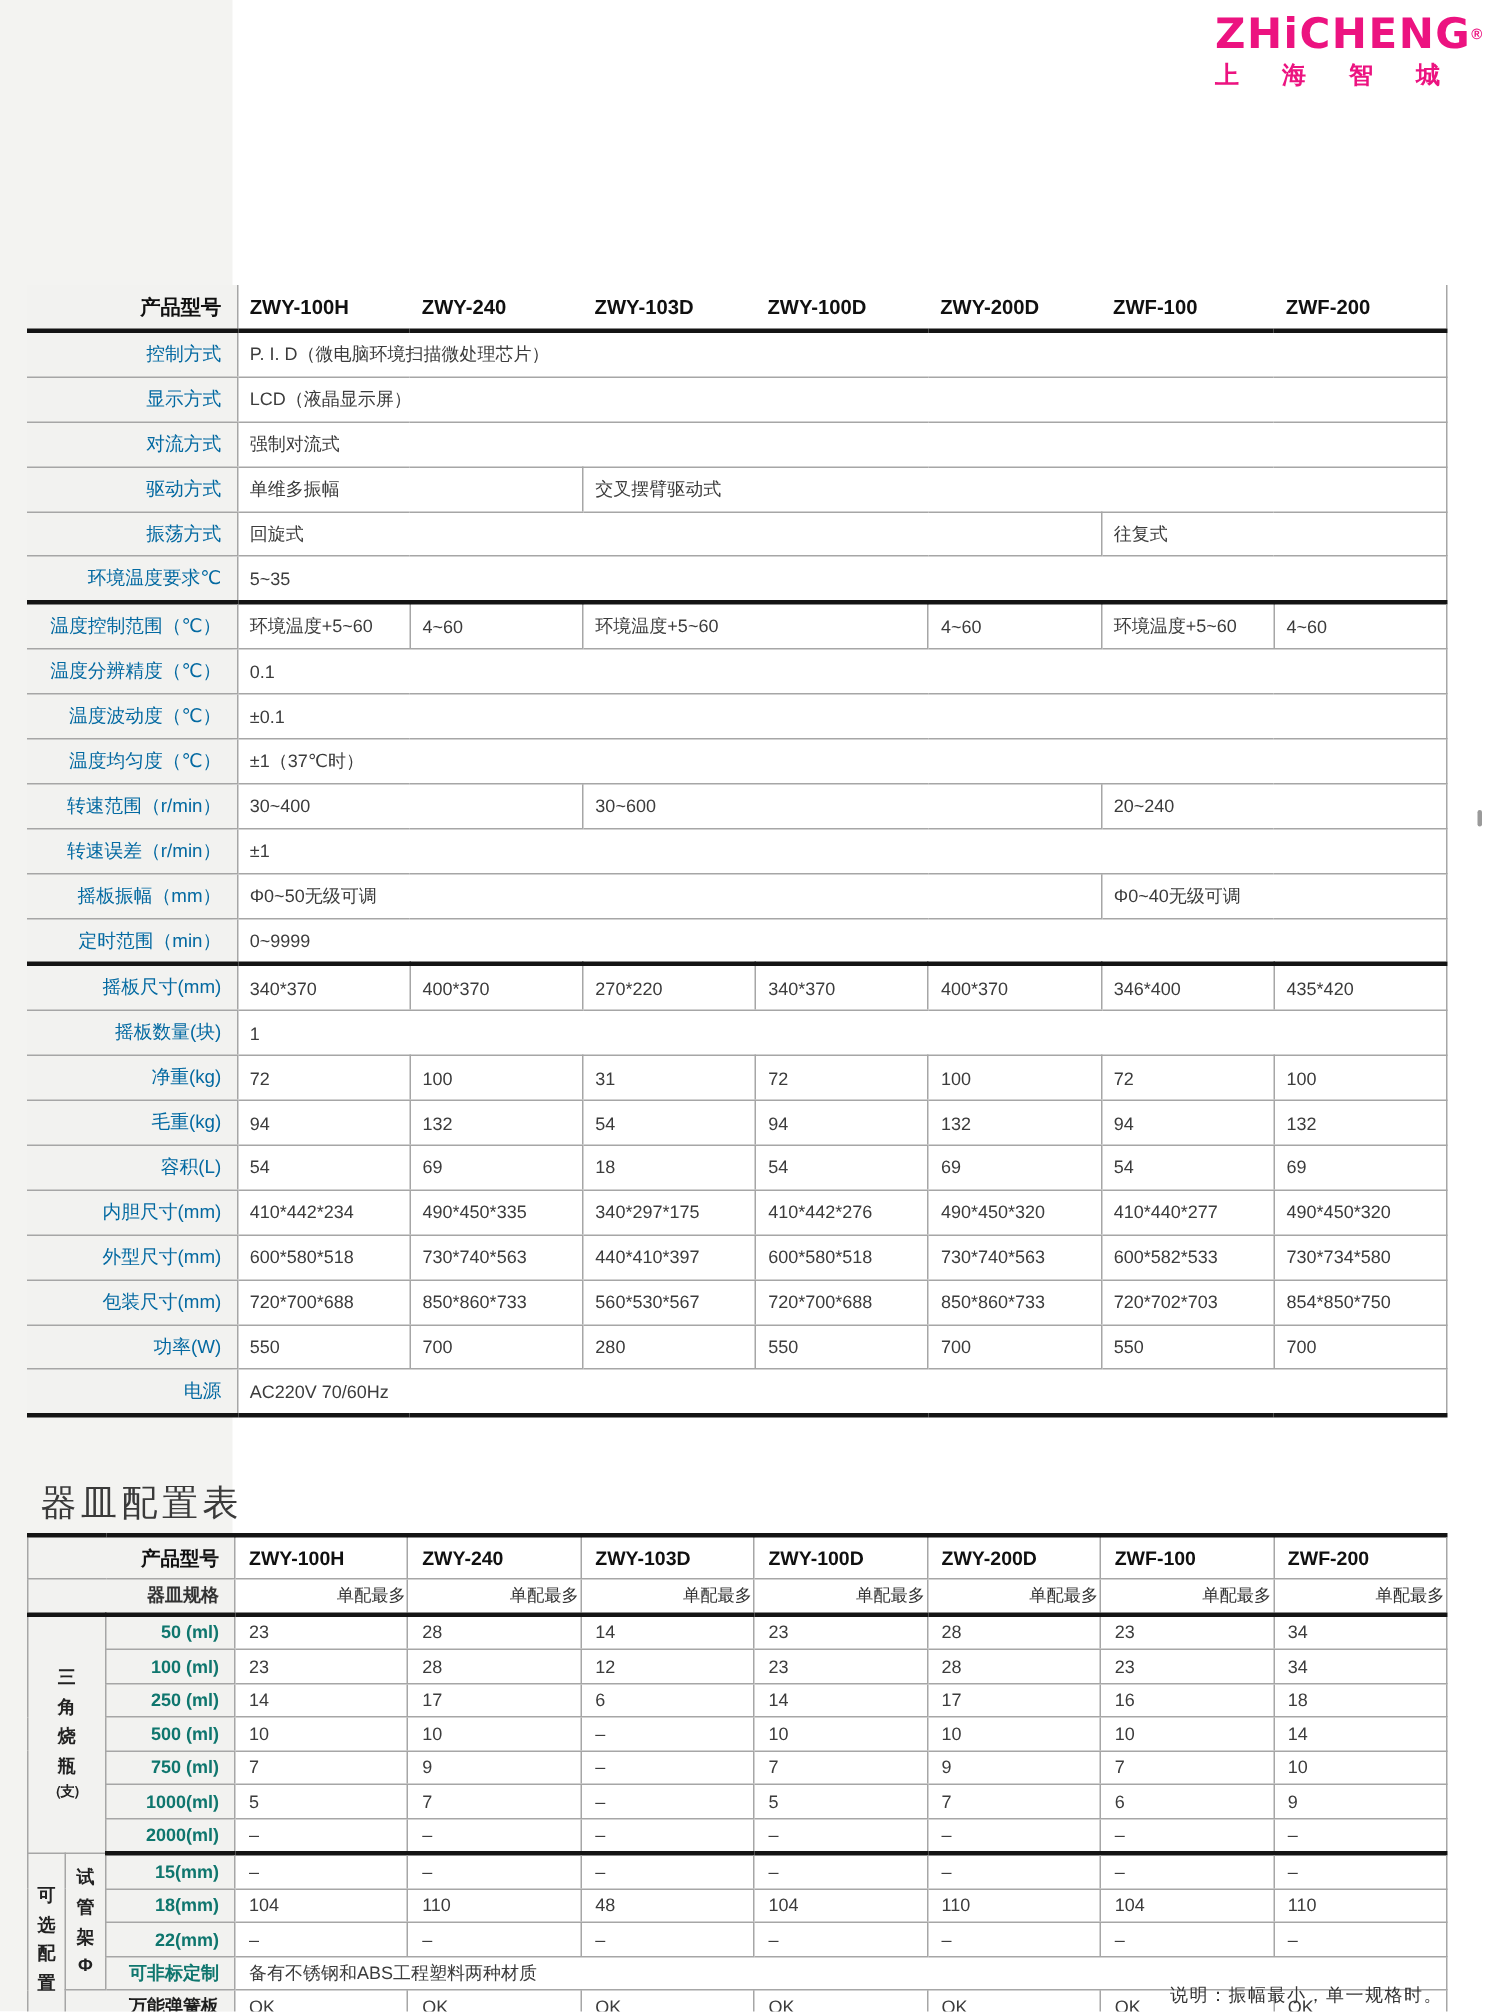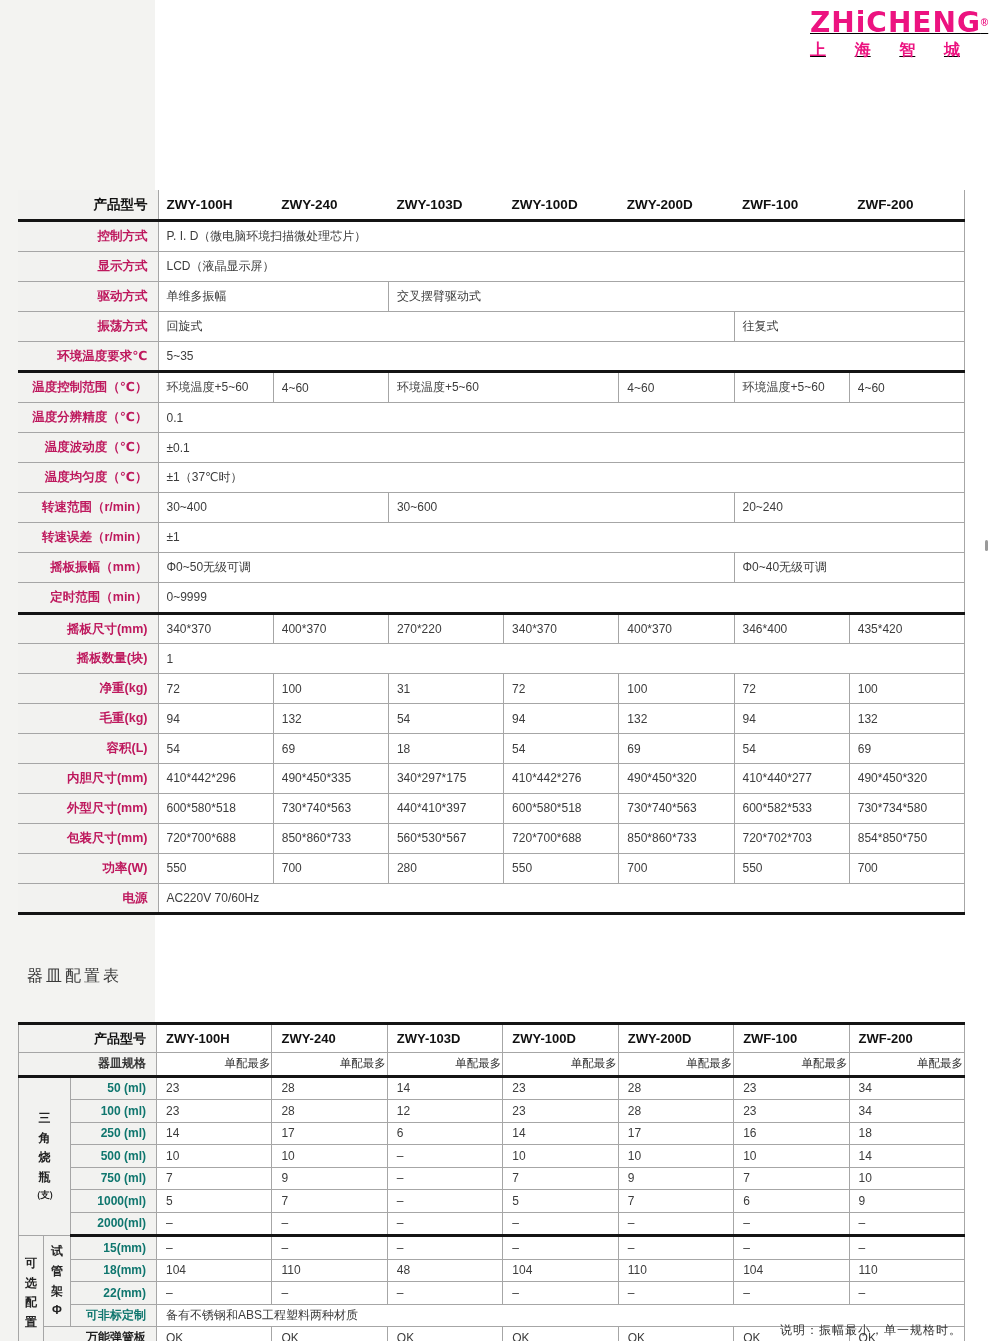--- a/index.html
+++ b/index.html
@@ -3,45 +3,45 @@
 <meta charset="utf-8">
 <style>
   html,body{margin:0;padding:0;}
   body{
     width:990px;height:1341px;position:relative;background:#ffffff;
     font-family:"Liberation Sans","DejaVu Sans",sans-serif;overflow:hidden;
   }
   .gray-band{position:absolute;left:0;top:0;width:155px;height:1341px;background:#f3f3f1;}
 
   
-  .logo{position:absolute;top:8px;right:22px;width:158px;text-align:center;text-decoration:underline;}
+  .logo{position:absolute;top:8px;right:22px;width:158px;text-align:center;}
   .logo .brand{font-size:28px;font-weight:800;letter-spacing:1px;color:#ec1380;line-height:1.05;
     font-family:"DejaVu Sans",sans-serif;}
   .logo .reg{font-size:10px;font-weight:700;vertical-align:super;color:#ec1380;}
   .logo .sub{display:flex;justify-content:space-between;width:150px;margin-top:3px;
     font-size:16px;font-weight:700;color:#ec1380;}
 
   
   table{border-collapse:collapse;table-layout:fixed;}
   td{overflow:hidden;white-space:nowrap;vertical-align:middle;}
 
   
   .spec{position:absolute;left:18px;top:190px;width:947px;}
   .spec td{border-bottom:1px solid #a6a6a6;height:26.9px;font-size:12px;color:#3c3c3c;}
   .spec td.lbl{background:#f2f2f0;text-align:right;padding-right:10px;
-    font-weight:700;font-size:12.5px;color:#be185d;}
+    font-weight:400;font-size:12.5px;color:#0369a1;}
   .spec td.val{background:#fff;text-align:left;padding-left:8px;border-left:1px solid #a6a6a6;}
   .spec td.val:last-child{border-right:1px solid #a6a6a6;}
   .spec tr.head td{border-bottom:3px solid #141414;font-weight:700;font-size:13.5px;color:#101010;height:27px;}
   .spec tr.head td.val{border-left:none;background:#fff;}
   .spec tr.head td.first{border-left:1px solid #a6a6a6;}
   .spec tr.thick td{border-bottom:3px solid #141414;}
 
   
-  .vtitle{position:absolute;left:27px;top:966px;font-size:16px;color:#3a3a3a;letter-spacing:3px;}
+  .vtitle{position:absolute;left:27px;top:986px;font-size:24px;color:#3a3a3a;letter-spacing:3px;}
   .vessel{position:absolute;left:18px;top:1022px;width:947px;border-top:3px solid #141414;}
   .vessel td{border-bottom:1px solid #a6a6a6;border-left:1px solid #a6a6a6;height:19.5px;
     font-size:12px;color:#3c3c3c;background:#fff;}
   .vessel td:last-child{border-right:1px solid #a6a6a6;}
   .vessel td.lbl{background:#f2f2f0;text-align:right;padding-right:10px;font-weight:700;
     font-size:12px;color:#0f766e;}
   .vessel tr.vhead td{font-weight:700;font-size:13px;color:#101010;height:25px;}
   .vessel tr.vsub td{font-size:11.5px;color:#333;text-align:right;}
   .vessel tr.vsub td.lbl{font-size:12px;}
   .vessel tr.thick td{border-bottom:3px solid #141414;}
@@ -97,20 +97,24 @@
   </tr>
   <tr>
     <td class="lbl">控制方式</td>
     <td class="val" colspan="7">P. I. D（微电脑环境扫描微处理芯片）</td>
   </tr>
   <tr>
     <td class="lbl">显示方式</td>
     <td class="val" colspan="7">LCD（液晶显示屏）</td>
   </tr>
   <tr>
+    <td class="lbl">对流方式</td>
+    <td class="val" colspan="7">强制对流式</td>
+  </tr>
+  <tr>
     <td class="lbl">驱动方式</td>
     <td class="val" colspan="2">单维多振幅</td>
     <td class="val" colspan="5">交叉摆臂驱动式</td>
   </tr>
   <tr>
     <td class="lbl">振荡方式</td>
     <td class="val" colspan="5">回旋式</td>
     <td class="val" colspan="2">往复式</td>
   </tr>
   <tr class="thick">
@@ -196,21 +200,21 @@
     <td class="val">54</td>
     <td class="val">69</td>
     <td class="val">18</td>
     <td class="val">54</td>
     <td class="val">69</td>
     <td class="val">54</td>
     <td class="val">69</td>
   </tr>
   <tr>
     <td class="lbl">内胆尺寸(mm)</td>
-    <td class="val">410*442*296</td>
+    <td class="val">410*442*234</td>
     <td class="val">490*450*335</td>
     <td class="val">340*297*175</td>
     <td class="val">410*442*276</td>
     <td class="val">490*450*320</td>
     <td class="val">410*440*277</td>
     <td class="val">490*450*320</td>
   </tr>
   <tr>
     <td class="lbl">外型尺寸(mm)</td>
     <td class="val">600*580*518</td>

